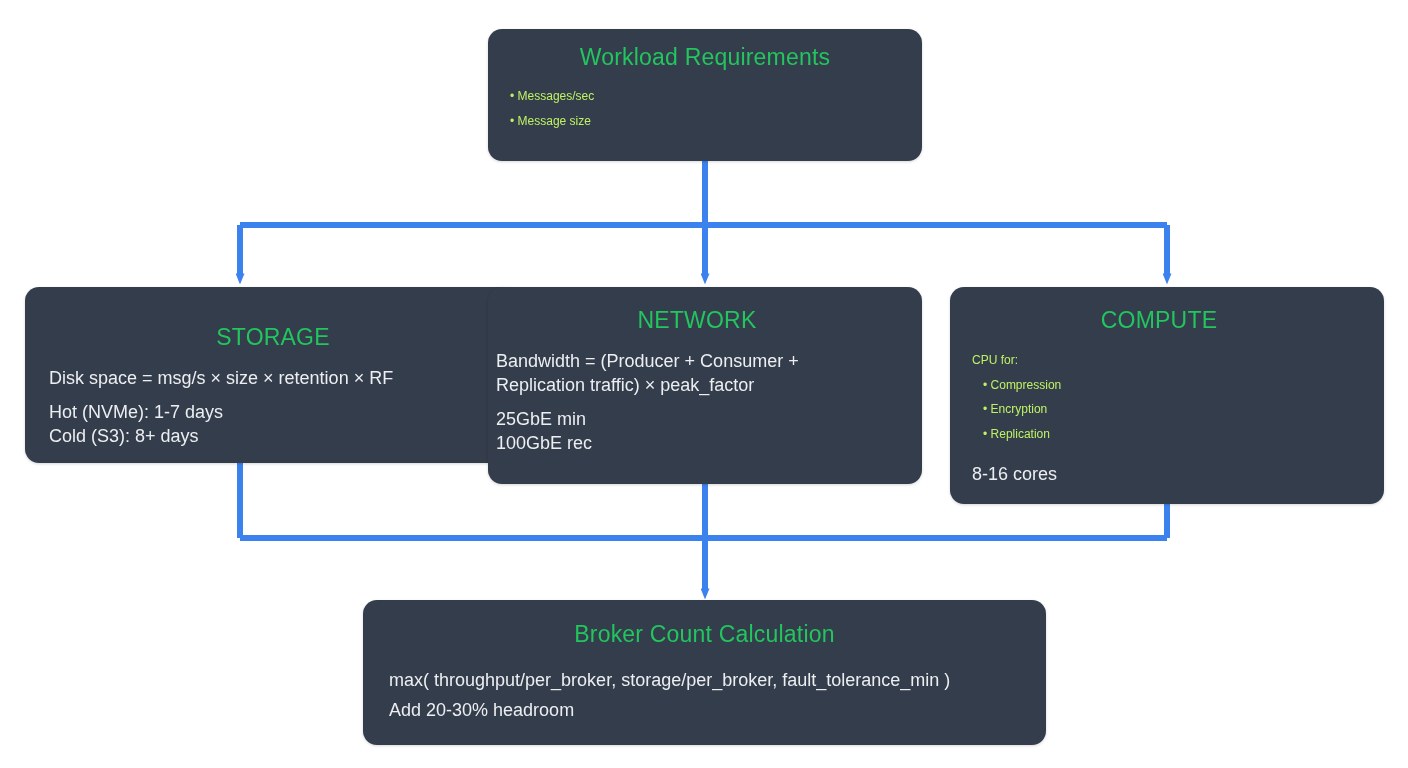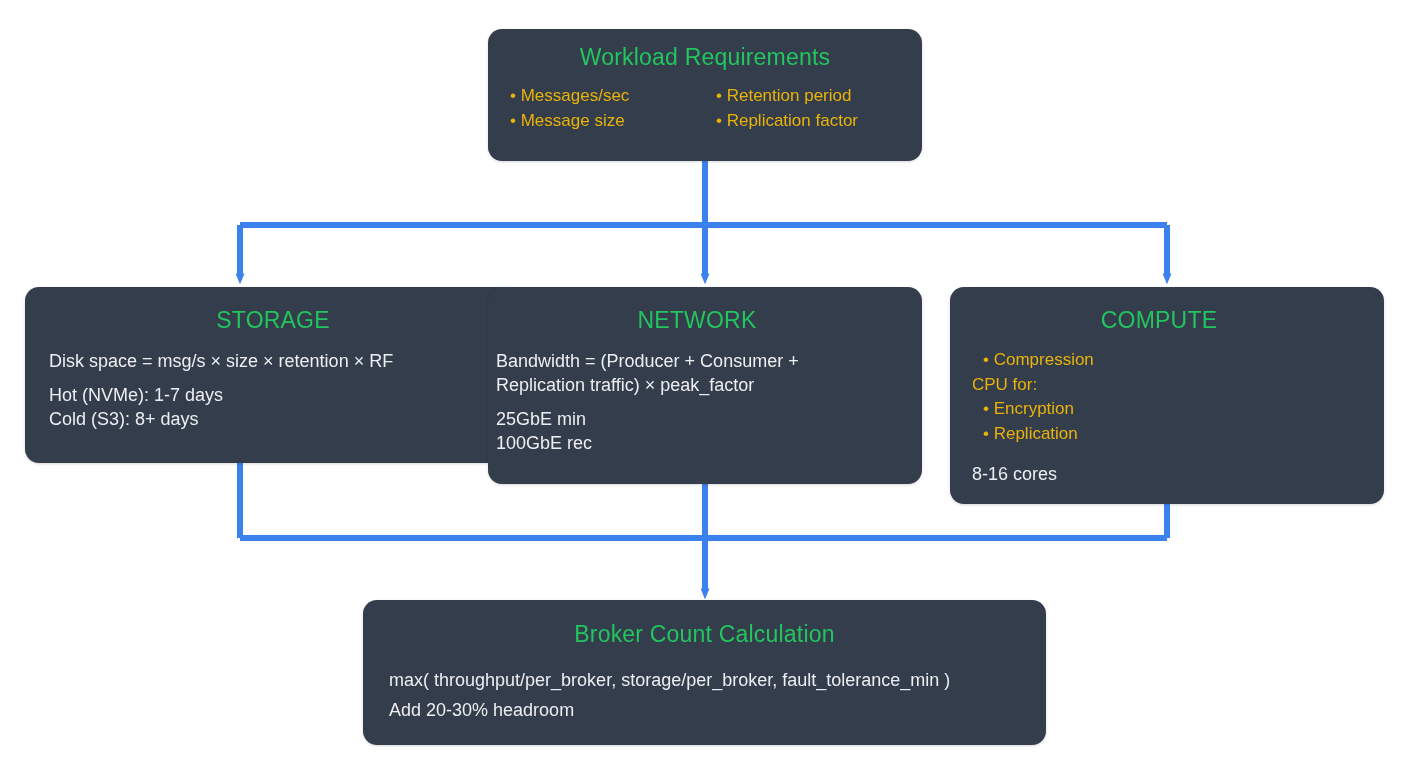--- a/index.html
+++ b/index.html
@@ -52,39 +52,39 @@
     white-space: pre;
   }
   .cols {
     display: flex;
   }
   .col {
     display: flex;
     flex-direction: column;
   }
   .bullet {
-    font-size: 17px;
+    font-size: 12px;
     line-height: 24.5px;
-    color: #eab308;
+    color: #bef264;
     white-space: pre;
   }
   .gap-s { height: 10px; }
   .gap-m { height: 16px; }
 
   
   #node-workload {
     left: 488px; top: 29px; width: 434px; height: 132px;
     padding: 16px 22px 0 22px;
   }
   #node-workload .cols { margin-top: 14px; }
   #node-workload .col-a { width: 206px; }
 
   #node-storage {
     left: 25px; top: 287px; width: 496px; height: 176px;
-    padding: 21px 24px 0 24px;
+    padding: 38px 24px 0 24px;
   }
   #node-network {
     left: 488px; top: 287px; width: 434px; height: 197px;
     padding: 21px 24px 0 8px;
   }
   #node-compute {
     left: 950px; top: 287px; width: 434px; height: 217px;
     padding: 21px 38px 0 22px;
   }
   #node-compute .cols { margin-top: 15px; }
@@ -129,24 +129,20 @@
     </g>
   </svg>
 
   <div class="node" id="node-workload">
     <div class="node-title">Workload Requirements</div>
     <div class="cols">
       <div class="col col-a">
         <div class="bullet">• Messages/sec</div>
         <div class="bullet">• Message size</div>
       </div>
-      <div class="col col-b">
-        <div class="bullet">• Retention period</div>
-        <div class="bullet">• Replication factor</div>
-      </div>
     </div>
   </div>
 
   <div class="node" id="node-storage">
     <div class="node-title">STORAGE</div>
     <div class="gap-m"></div>
     <div class="body-line">Disk space = msg/s × size × retention × RF</div>
     <div class="gap-s"></div>
     <div class="body-line">Hot (NVMe): 1-7 days</div>
     <div class="body-line">Cold (S3): 8+ days</div>
@@ -159,22 +155,22 @@
     <div class="body-line">Replication traffic) × peak_factor</div>
     <div class="gap-s"></div>
     <div class="body-line">25GbE min</div>
     <div class="body-line">100GbE rec</div>
   </div>
 
   <div class="node" id="node-compute">
     <div class="node-title">COMPUTE</div>
     <div class="cols">
       <div class="col col-a">
+        <div class="bullet">CPU for:</div>
         <div class="bullet sub">• Compression</div>
-        <div class="bullet">CPU for:</div>
         <div class="bullet sub">• Encryption</div>
         <div class="bullet sub">• Replication</div>
       </div>
     </div>
     <div class="gap-m"></div>
     <div class="body-line">8-16 cores</div>
   </div>
 
   <div class="node" id="node-broker">
     <div class="node-title">Broker Count Calculation</div>

